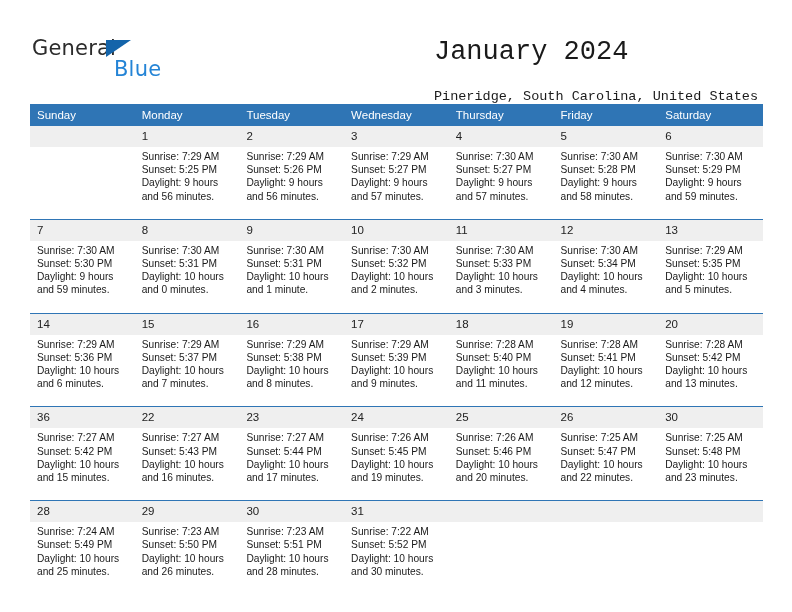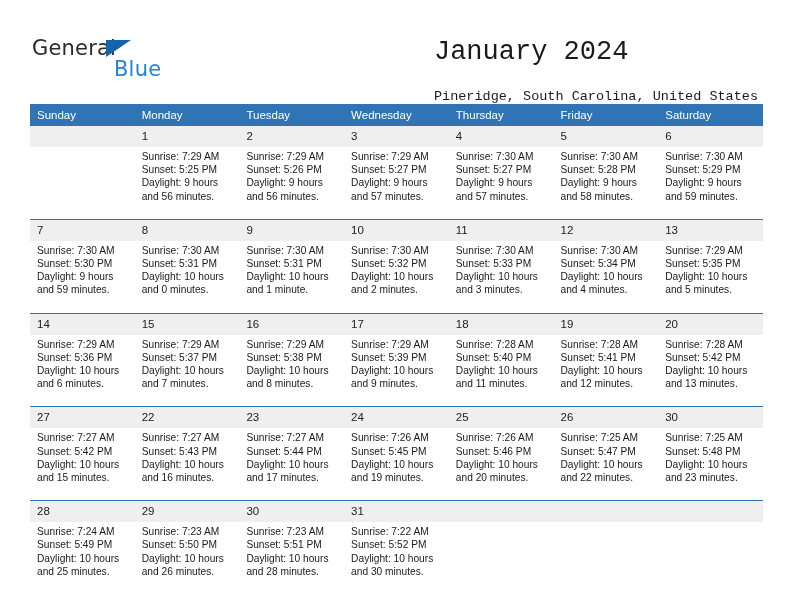--- a/index.html
+++ b/index.html
@@ -336,21 +336,21 @@
             <div class="daynum">20</div>
             <div class="info">
               <div>Sunrise: 7:28 AM</div>
               <div>Sunset: 5:42 PM</div>
               <div class="daylight-wrap">Daylight: 10 hours and 13 minutes.</div>
             </div>
           </td>
         </tr>
         <tr class="week-row">
           <td>
-            <div class="daynum">27</div>
+            <div class="daynum">36</div>
             <div class="info">
               <div>Sunrise: 7:27 AM</div>
               <div>Sunset: 5:42 PM</div>
               <div class="daylight-wrap">Daylight: 10 hours and 15 minutes.</div>
             </div>
           </td>
           <td>
             <div class="daynum">22</div>
             <div class="info">
               <div>Sunrise: 7:27 AM</div>

